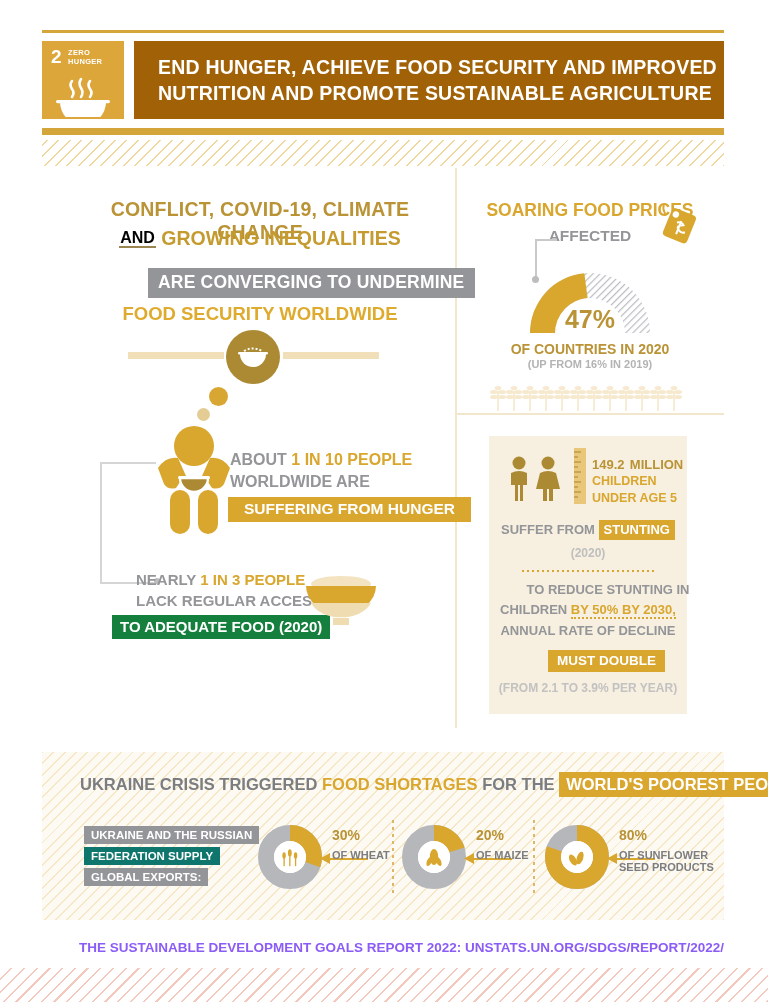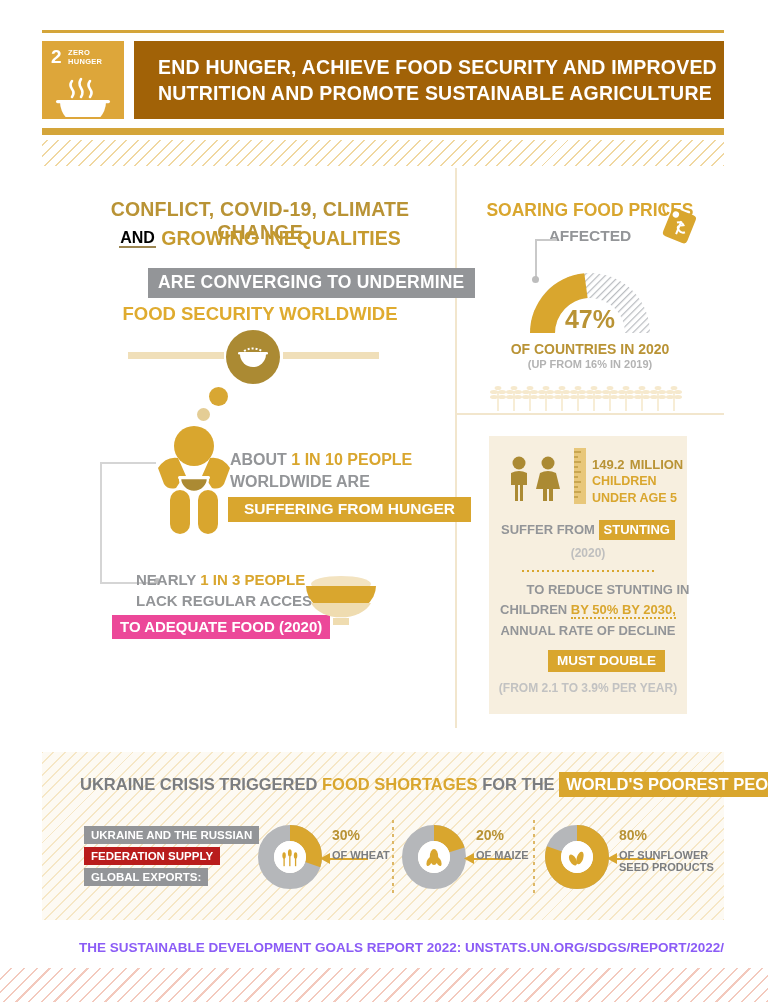--- a/index.html
+++ b/index.html
@@ -76,21 +76,21 @@
   #stat1-l1 { position:absolute; left:230px; top:451px; font-size:16px; font-weight:bold; color:#939598; font-stretch:condensed; }
   #stat1-l1 b { color:#d9a62e; }
   #stat1-l2 { position:absolute; left:230px; top:473px; font-size:16px; font-weight:bold; color:#939598; font-stretch:condensed; }
   #stat1-tag { position:absolute; left:228px; top:497px; background:#d9a62e; color:#fff;
                font-size:15.5px; font-weight:bold; padding:3px 16px 4px; font-stretch:condensed; }
 
   
   #stat2-l1 { position:absolute; left:136px; top:571px; font-size:15px; font-weight:bold; color:#939598; font-stretch:condensed; }
   #stat2-l1 b { color:#d9a62e; }
   #stat2-l2 { position:absolute; left:136px; top:592px; font-size:15px; font-weight:bold; color:#939598; font-stretch:condensed; }
-  #stat2-tag { position:absolute; left:112px; top:615px; background:#ec4899; color:#fff;
+  #stat2-tag { position:absolute; left:112px; top:615px; background:#15803d; color:#fff;
                font-size:15px; font-weight:bold; padding:3px 8px 4px; font-stretch:condensed; }
   #rice-bowl { position:absolute; left:300px; top:570px; width:82px; height:62px; }
 
   
   #sfp-title { position:absolute; left:460px; top:200px; width:260px; text-align:center;
                font-size:17.5px; font-weight:bold; color:#d9a62e; font-stretch:condensed; }
   #price-tag { position:absolute; left:658px; top:203px; width:44px; height:48px; }
   #affected { position:absolute; left:460px; top:227px; width:260px; text-align:center;
               font-size:15.5px; font-weight:bold; color:#939598; font-stretch:condensed; }
   #affected-line { position:absolute; left:535px; top:239px; width:22px; height:2px; background:#c9c9c9; }
@@ -134,21 +134,21 @@
 
   
   #ukr-band { position:absolute; left:42px; top:752px; width:682px; height:168px; background:#fdfaf3; }
   #ukr-band-hatch { position:absolute; left:42px; top:752px; width:682px; height:168px; opacity:.55; }
   #ukr-head { position:absolute; left:80px; top:775px; font-size:16.5px; font-weight:bold;
               color:#7b7d80; font-stretch:condensed; white-space:nowrap; }
   #ukr-head .gold { color:#d9a62e; }
   #ukr-head .box { background:#d9a62e; color:#fff; padding:3px 7px 4px; }
   #ukr-tag-1 { position:absolute; left:84px; top:826px; background:#939598; color:#fff;
                font-size:11.5px; font-weight:bold; padding:3px 7px 3px; font-stretch:condensed; }
-  #ukr-tag-2 { position:absolute; left:84px; top:847px; background:#b91c1c; color:#fff;
+  #ukr-tag-2 { position:absolute; left:84px; top:847px; background:#0f766e; color:#fff;
                font-size:11.5px; font-weight:bold; padding:3px 7px 3px; font-stretch:condensed; }
   #ukr-tag-3 { position:absolute; left:84px; top:868px; background:#939598; color:#fff;
                font-size:11.5px; font-weight:bold; padding:3px 7px 3px; font-stretch:condensed; }
   .vdot { position:absolute; width:2px; height:74px; top:820px;
           background-image: repeating-linear-gradient(180deg,#ddb766 0 3px, transparent 3px 7px); }
   .donut { position:absolute; width:64px; height:64px; }
   .dn-arrow { position:absolute; height:2px; background:#d9a62e; top:858px; }
   .dn-pct { position:absolute; font-size:14px; font-weight:bold; color:#b99335; font-stretch:condensed; }
   .dn-lab { position:absolute; font-size:11px; font-weight:bold; color:#7b7d80;
             font-stretch:condensed; line-height:12px; }

